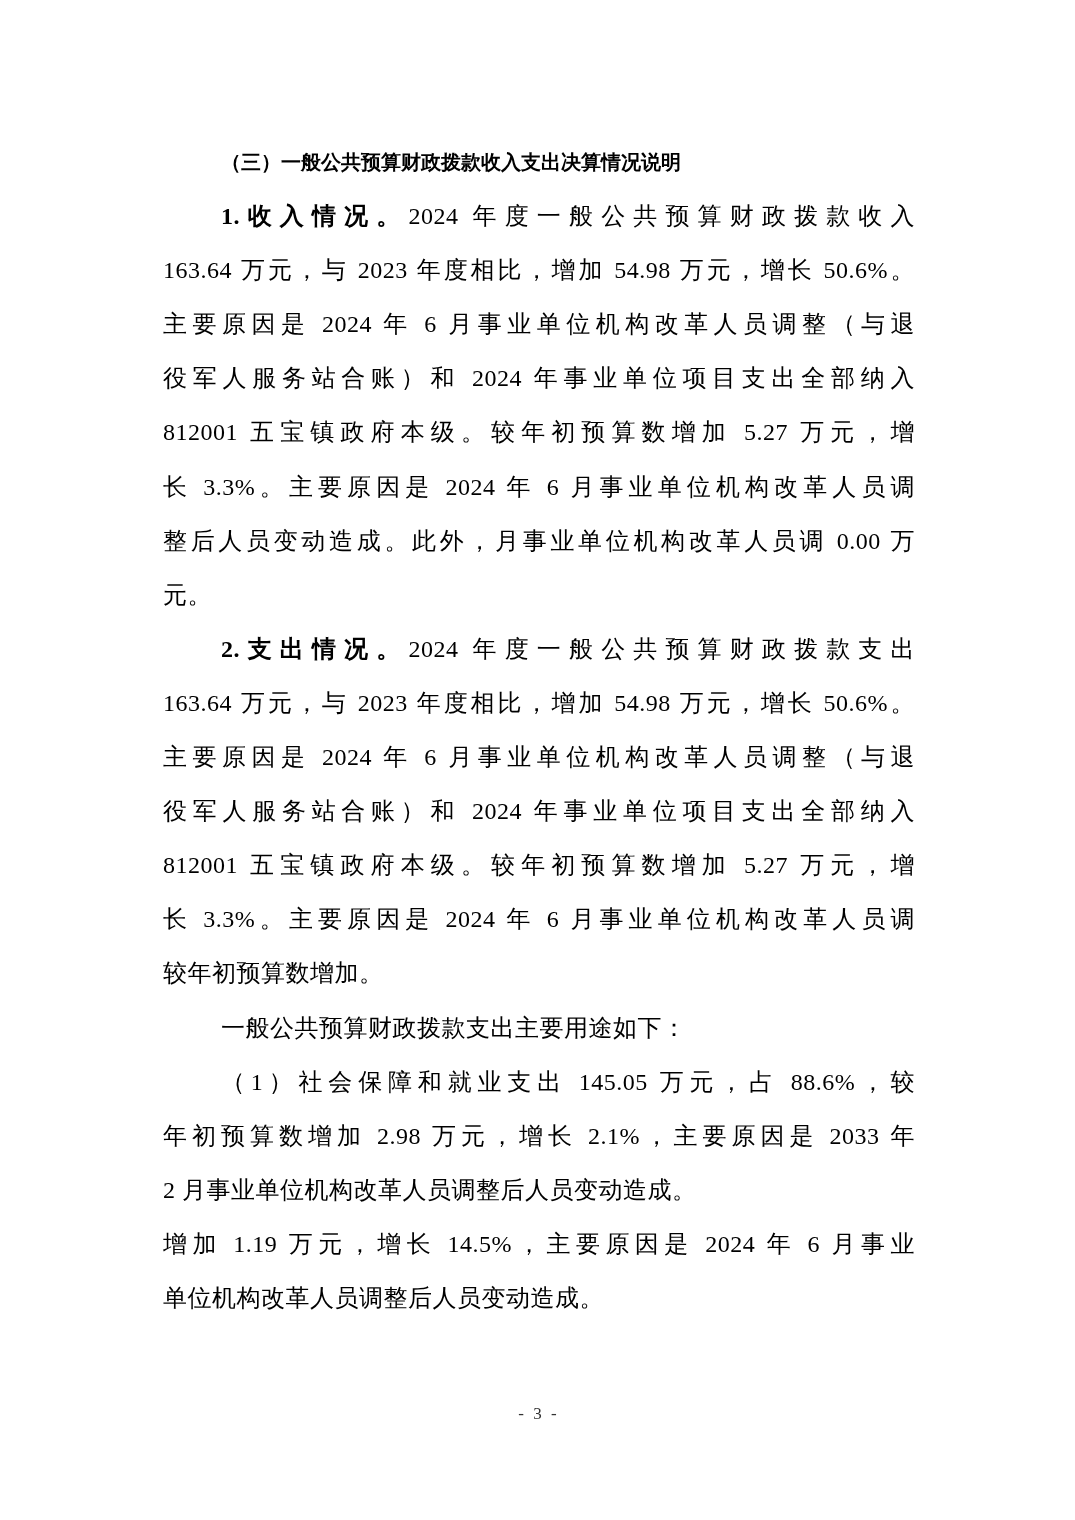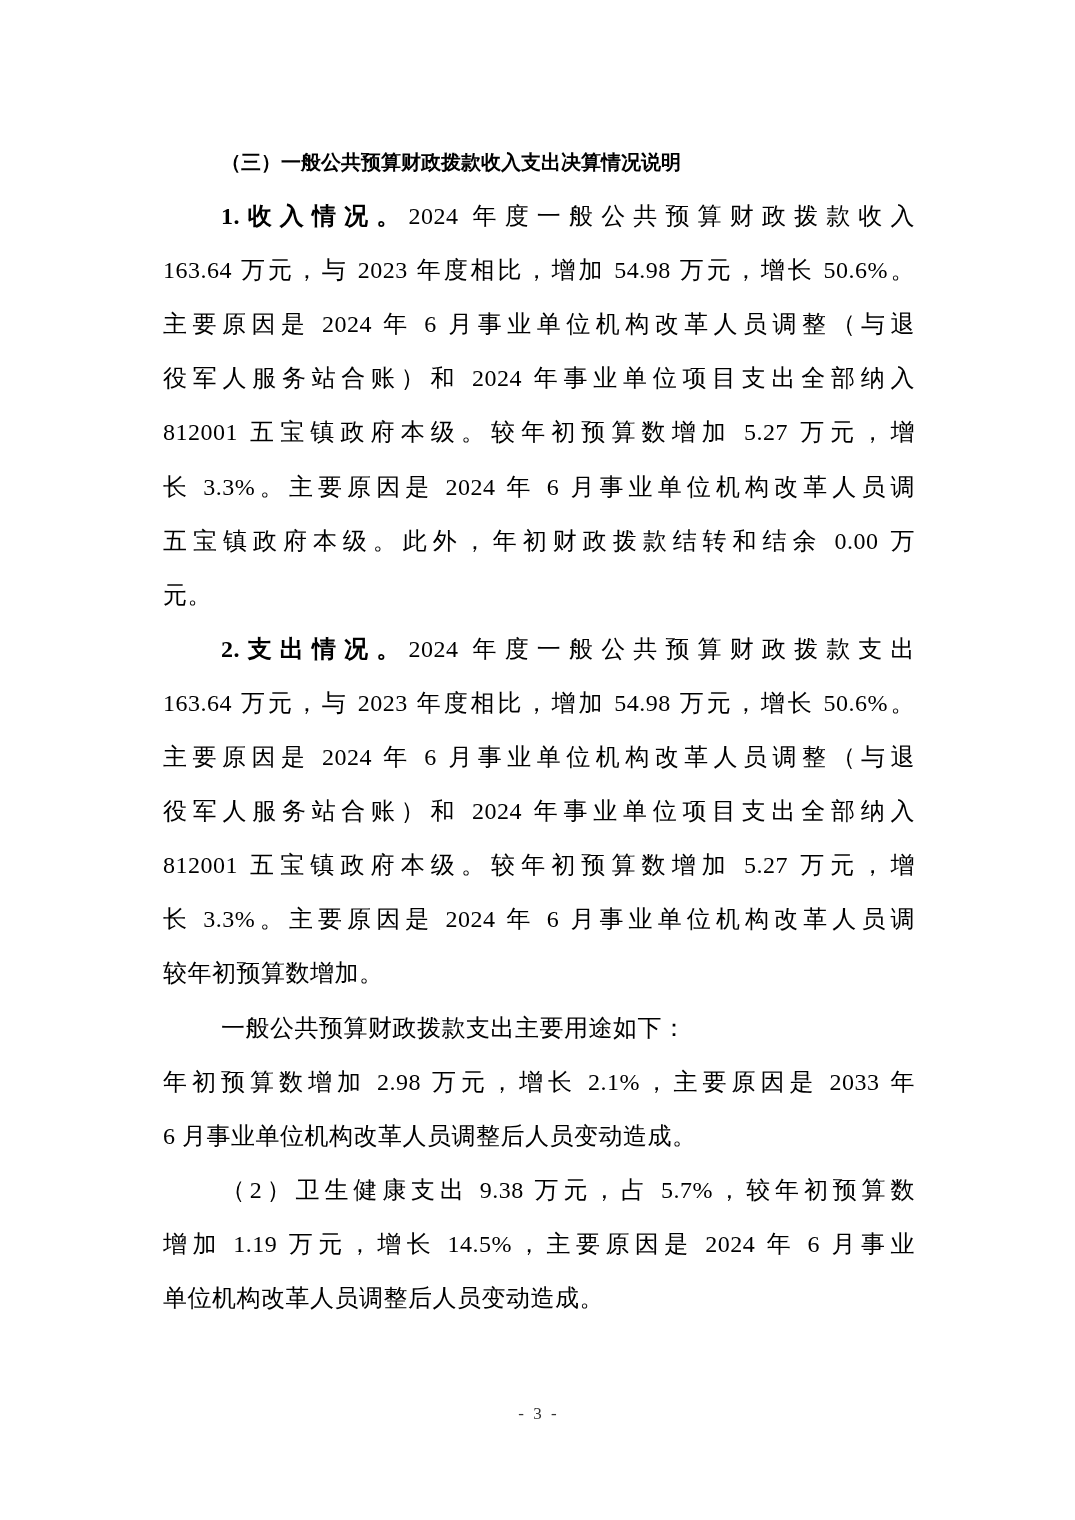--- a/index.html
+++ b/index.html
@@ -55,32 +55,32 @@
 
 <div class="page">
   <div class="doc-body">
       <div class="line indent title-line"><span class="b">（三）一般公共预算财政拨款收入支出决算情况说明</span></div>
       <div class="line justify indent"><span class="b">1.收入情况。</span><span>2024 年度一般公共预算财政拨款收入</span></div>
       <div class="line justify"><span>163.64 万元，与 2023 年度相比，增加 54.98 万元，增长 50.6%。</span></div>
       <div class="line justify"><span>主要原因是 2024 年 6 月事业单位机构改革人员调整（与退</span></div>
       <div class="line justify"><span>役军人服务站合账）和 2024 年事业单位项目支出全部纳入</span></div>
       <div class="line justify"><span>812001 五宝镇政府本级。较年初预算数增加 5.27 万元，增</span></div>
       <div class="line justify"><span>长 3.3%。主要原因是 2024 年 6 月事业单位机构改革人员调</span></div>
-      <div class="line justify"><span>五宝镇政府本级。此外，年初财政拨款结转和结余 0.00 万</span></div>
+      <div class="line justify"><span>整后人员变动造成。此外，月事业单位机构改革人员调 0.00 万</span></div>
       <div class="line"><span>元。</span></div>
       <div class="line justify indent"><span class="b">2.支出情况。</span><span>2024 年度一般公共预算财政拨款支出</span></div>
       <div class="line justify"><span>163.64 万元，与 2023 年度相比，增加 54.98 万元，增长 50.6%。</span></div>
       <div class="line justify"><span>主要原因是 2024 年 6 月事业单位机构改革人员调整（与退</span></div>
       <div class="line justify"><span>役军人服务站合账）和 2024 年事业单位项目支出全部纳入</span></div>
       <div class="line justify"><span>812001 五宝镇政府本级。较年初预算数增加 5.27 万元，增</span></div>
       <div class="line justify"><span>长 3.3%。主要原因是 2024 年 6 月事业单位机构改革人员调</span></div>
       <div class="line"><span>较年初预算数增加。</span></div>
       <div class="line indent"><span>一般公共预算财政拨款支出主要用途如下：</span></div>
+      <div class="line justify indent"><span>（1）社会保障和就业支出 145.05 万元，占 88.6%，较</span></div>
       <div class="line justify"><span>年初预算数增加 2.98 万元，增长 2.1%，主要原因是 2033 年</span></div>
-      <div class="line"><span>6 月事业单位机构改革人员调整后人员变动造成。</span></div>
-      <div class="line justify indent"><span>（2）卫生健康支出 9.38 万元，占 5.7%，较年初预算数</span></div>
+      <div class="line"><span>2 月事业单位机构改革人员调整后人员变动造成。</span></div>
       <div class="line justify"><span>增加 1.19 万元，增长 14.5%，主要原因是 2024 年 6 月事业</span></div>
       <div class="line"><span>单位机构改革人员调整后人员变动造成。</span></div>
     </div>
   <div class="footer">
     <span>- 3 -</span>
   </div>
 </div>
 
 </body></html>

